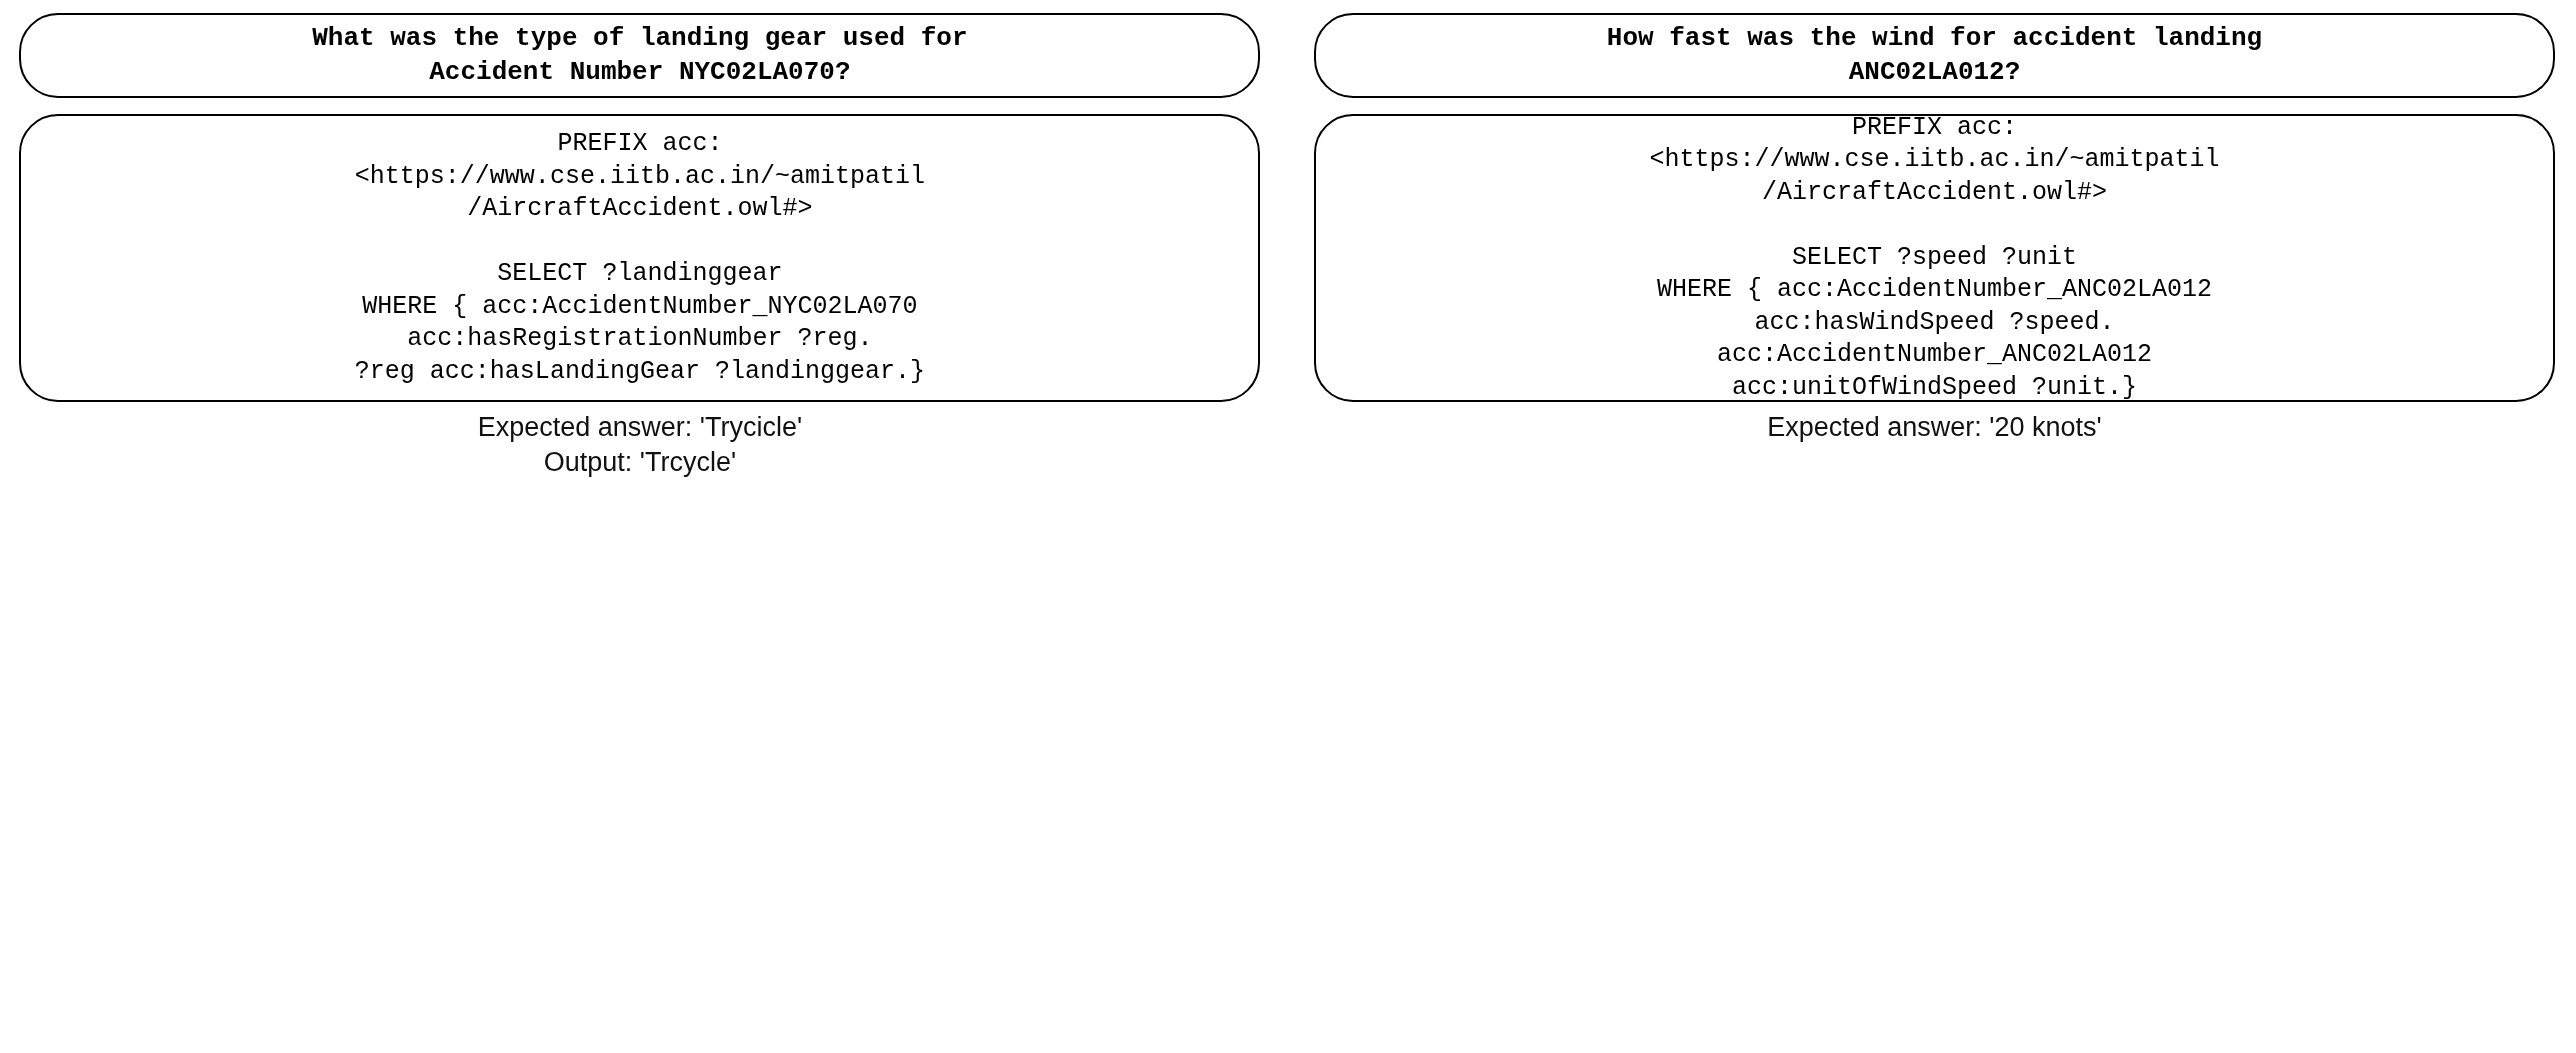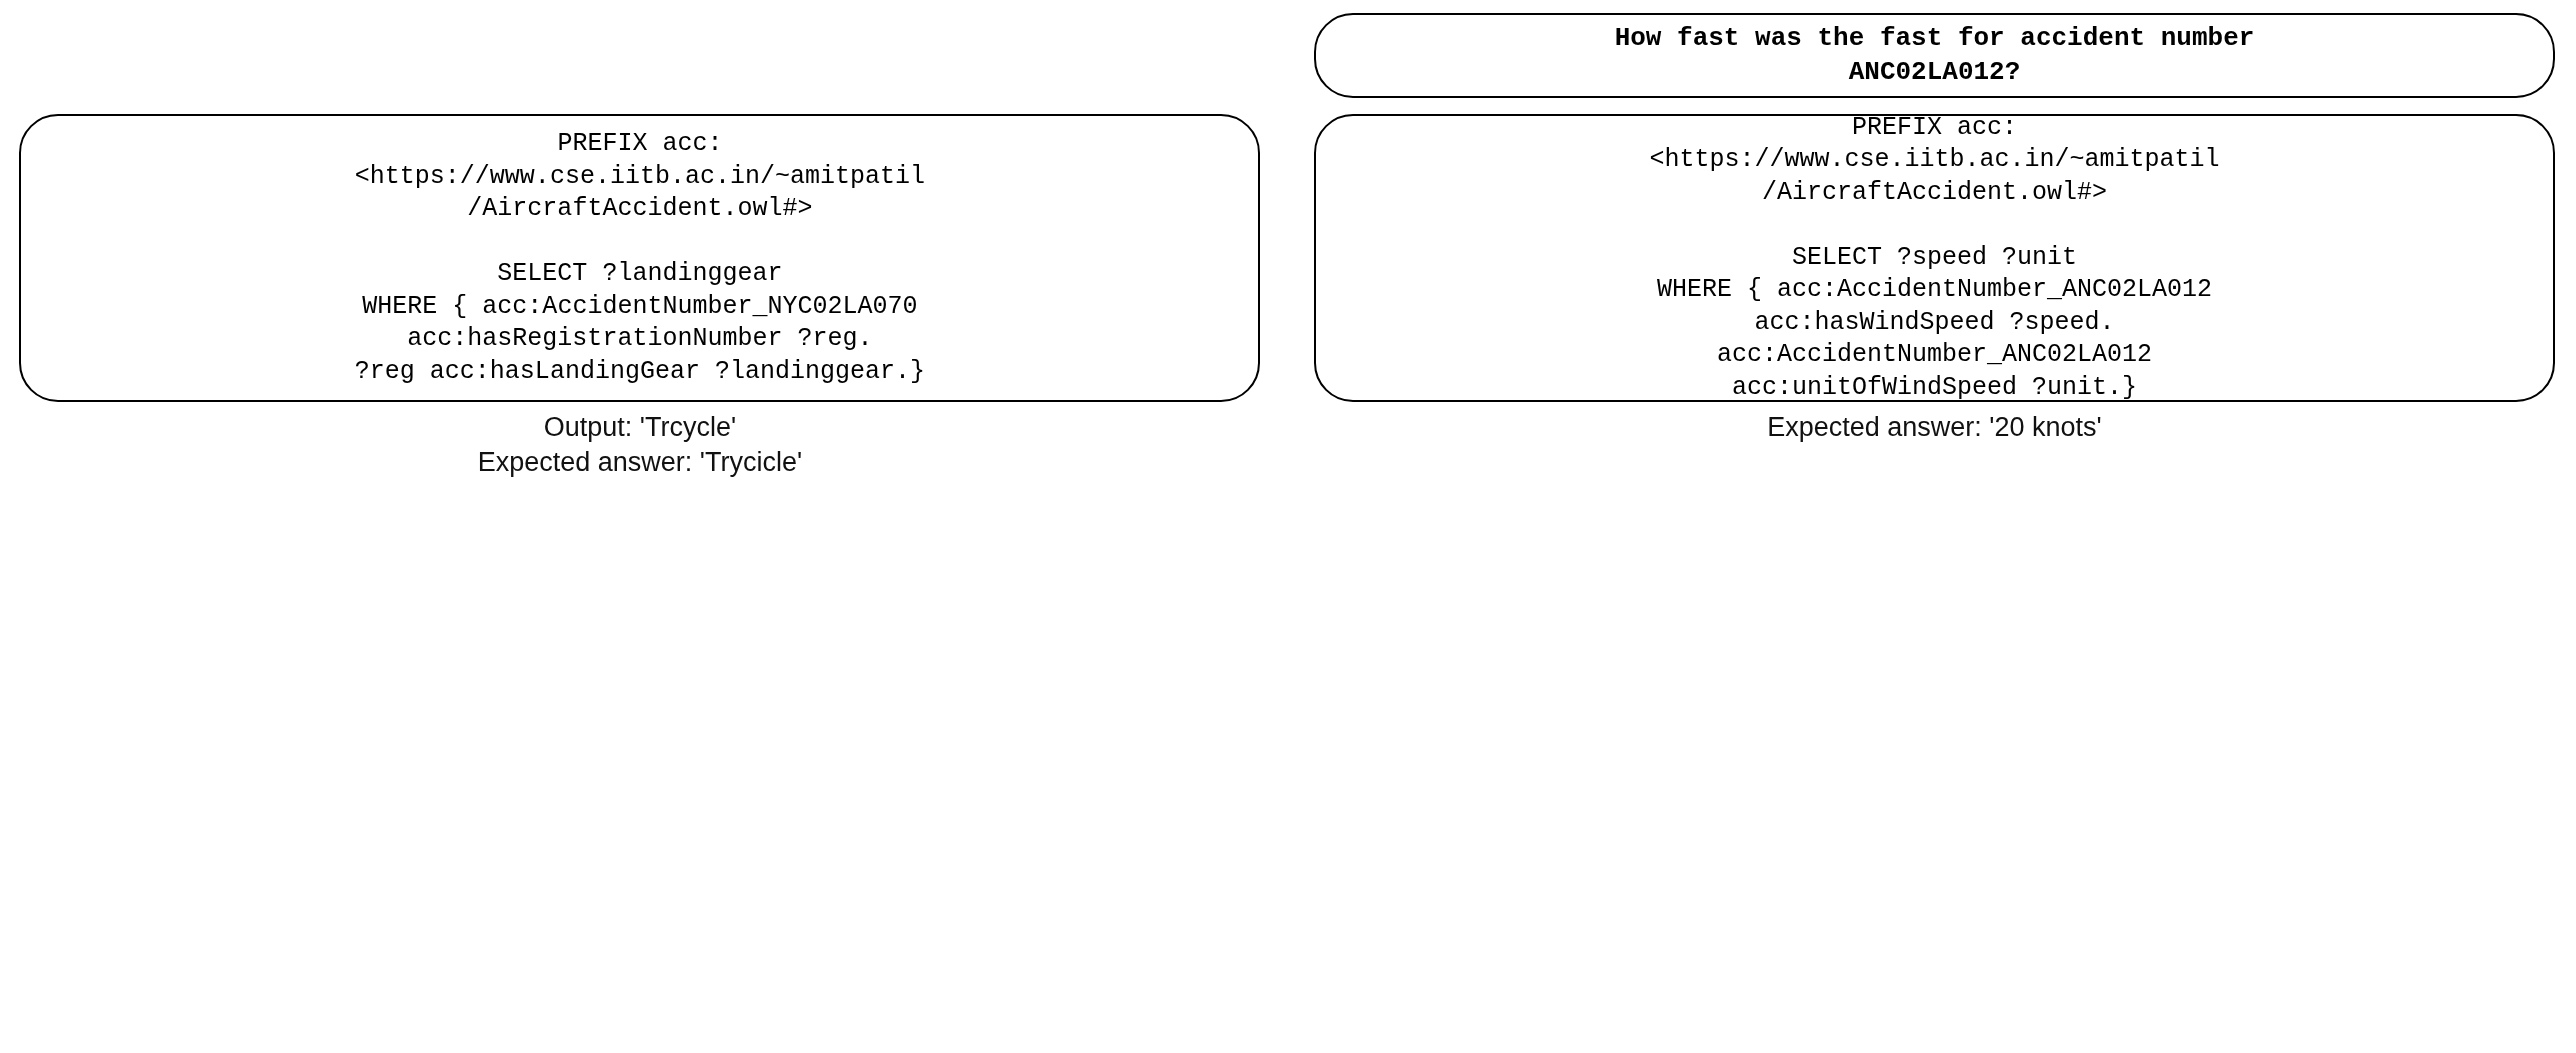--- a/index.html
+++ b/index.html
@@ -96,43 +96,47 @@
     white-space: pre;
   }
 </style>
 </head>
 <body>
 
 <div class="page">
 
   <div class="column left">
 
+    <div class="rbox question-box">
+      <div class="question-text">What was the type of landing gear used for
+Accident Number NYC02LA070?</div>
+    </div>
 
     <div class="rbox query-box">
       <div class="query-text">PREFIX acc:
 &lt;https://www.cse.iitb.ac.in/~amitpatil
 /AircraftAccident.owl#&gt;
 
 SELECT ?landinggear
 WHERE { acc:AccidentNumber_NYC02LA070
 acc:hasRegistrationNumber ?reg.
 ?reg acc:hasLandingGear ?landinggear.}</div>
     </div>
 
     <div class="captions">
+      <div class="caption-line">Expected answer: 'Trycicle'</div>
       <div class="caption-line">Output: 'Trcycle'</div>
-      <div class="caption-line">Expected answer: 'Trycicle'</div>
     </div>
 
   </div>
 
   <div class="column right">
 
     <div class="rbox question-box">
-      <div class="question-text">How fast was the fast for accident number
+      <div class="question-text">How fast was the wind for accident landing
 ANC02LA012?</div>
     </div>
 
     <div class="rbox query-box">
       <div class="query-text">PREFIX acc:
 &lt;https://www.cse.iitb.ac.in/~amitpatil
 /AircraftAccident.owl#&gt;
 
 SELECT ?speed ?unit
 WHERE { acc:AccidentNumber_ANC02LA012

